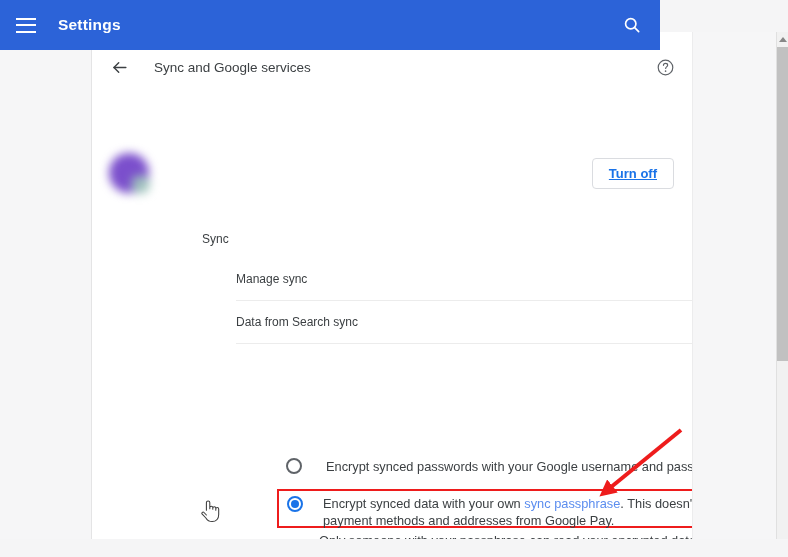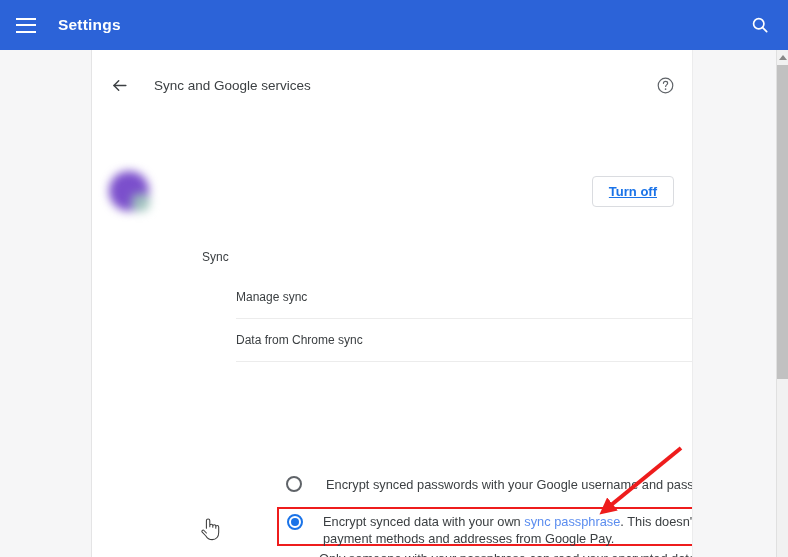--- a/index.html
+++ b/index.html
@@ -14,21 +14,21 @@
     font-family: "Liberation Sans", sans-serif;
     background: #f5f5f6;
     position: relative;
     -webkit-font-smoothing: antialiased;
   }
 
   
   #app-bar {
     position: absolute;
     top: 0; left: 0;
-    width: 788px;
+    width: 660px;
     height: 50px;
     background: #2c63d8;
     display: flex;
     align-items: center;
     box-sizing: border-box;
     padding: 0 18px 0 16px;
     z-index: 30;
   }
   #hamburger {
     width: 20px; height: 15px;
@@ -50,21 +50,21 @@
     margin-left: 22px;
     letter-spacing: .2px;
     white-space: nowrap;
   }
   #app-bar-spacer { flex: 1 1 auto; }
   .search-icon-wrap { cursor: pointer; display: flex; align-items: center; }
 
   
   #body-area {
     position: absolute;
-    top: 50px; left: 0;
+    top: 32px; left: 0;
     width: 788px;
     height: 452px;
     background: #a21caf;
   }
 
   
   #left-rail {
     position: absolute;
     top: 0; left: 0;
     width: 92px;
@@ -423,21 +423,21 @@
 
     <div id="rows">
 
       <div class="srow">
         <div class="srow-label">Manage sync</div>
 
       </div>
 
 
       <div class="srow">
-        <div class="srow-label">Data from Chrome sync</div>
+        <div class="srow-label">Data from Search sync</div>
 
       </div>
 
     </div>
 
 
     <div id="opt-password">
       <div class="radio-outer">
         
       </div>

